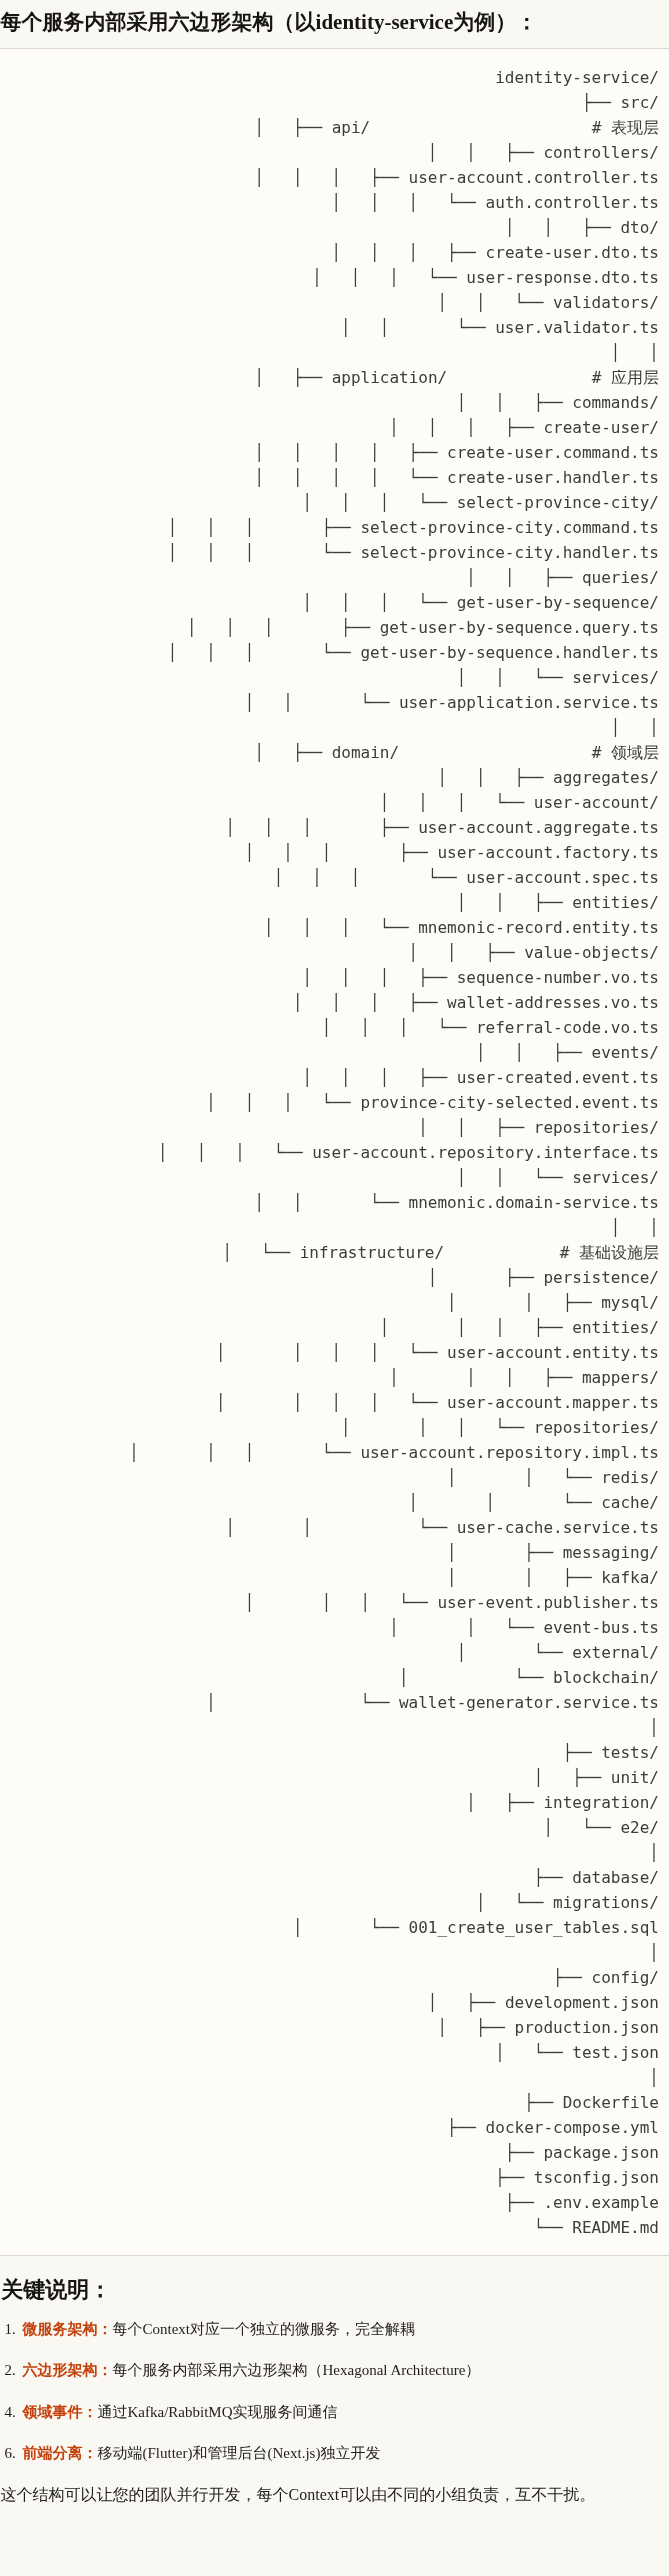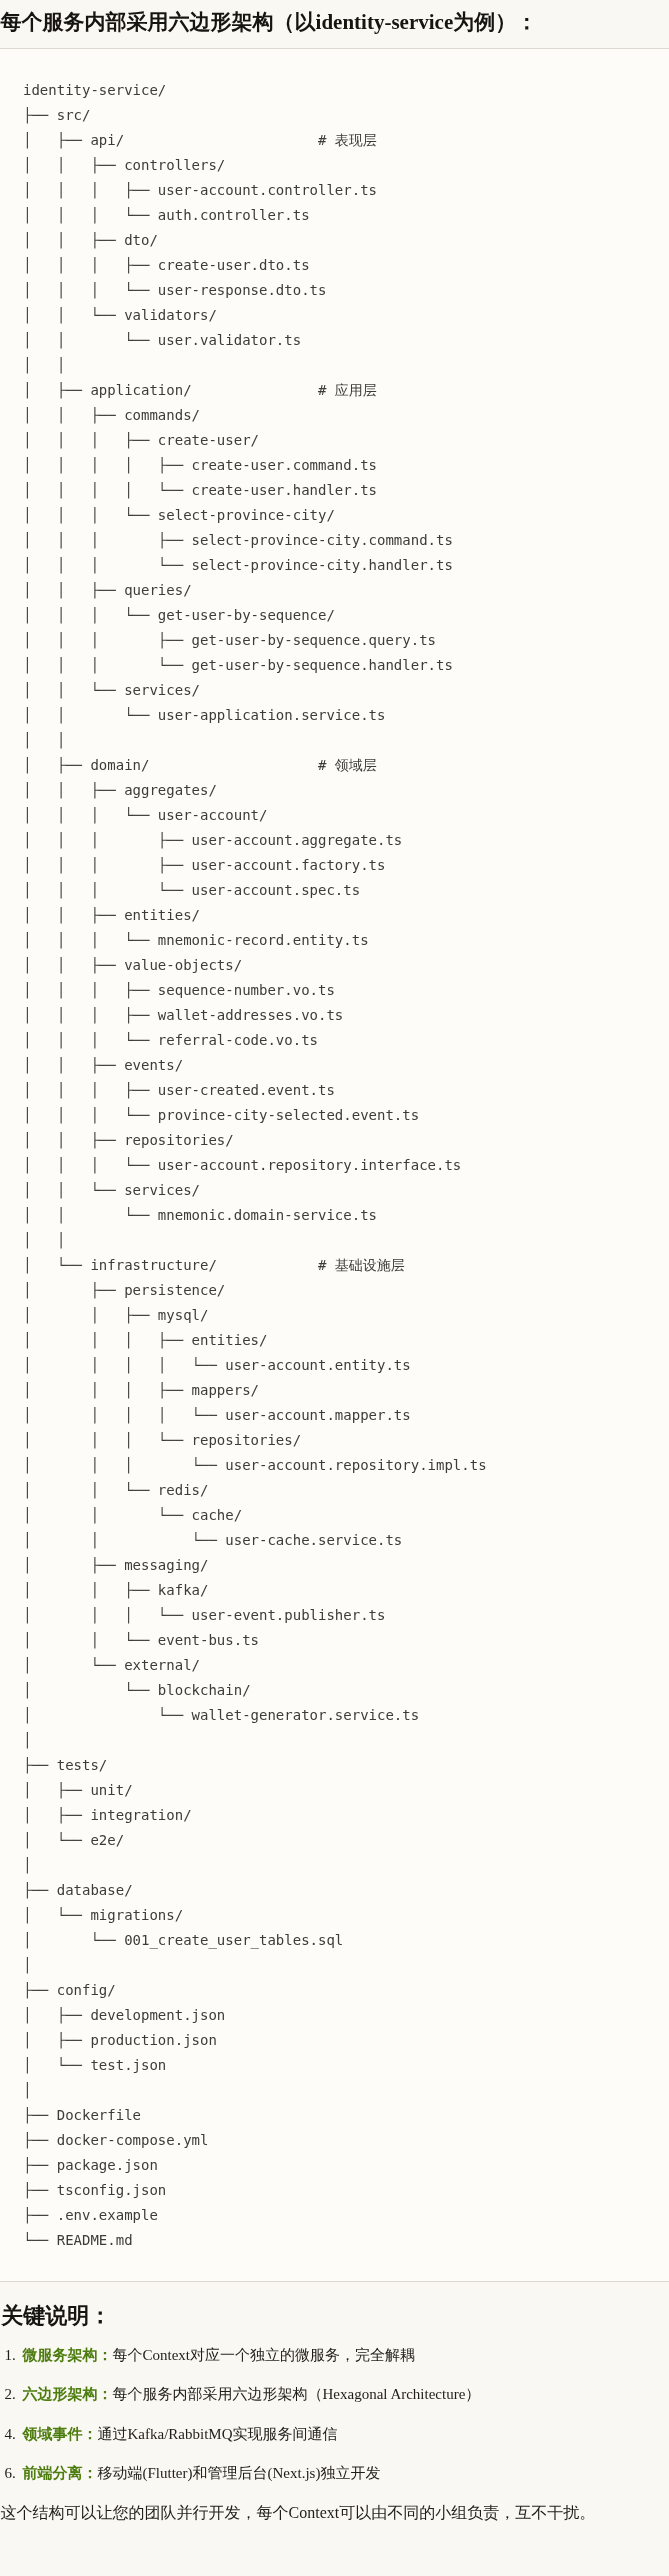--- a/index.html
+++ b/index.html
@@ -23,26 +23,27 @@
     color: #171511;
     margin: 8.8px 0 12px 0.6px;
   }
   .codeblock {
     background: #FDFCF8;
     border-top: 0.6px solid #DCD8CF;
     border-bottom: 0.6px solid #DCD8CF;
     padding: 15.6px 10px 15.6px 10px;
   }
   .codeblock pre {
-    margin: 13px;
+    margin: 0;
     font-family: "DejaVu Sans Mono", monospace;
-    font-size: 14px;
+    font-size: 16px;
     line-height: 25px;
     color: #3E3C38;
     white-space: pre;
+    text-align: right;
   }
   .notes {
     padding: 0 0 15px 0;
   }
   h3.notes-heading {
     font-size: 22px;
     line-height: 27.5px;
     font-weight: bold;
     color: #171511;
     margin: 20px 0 15px 1.3px;
@@ -50,21 +51,22 @@
   p.note-item {
     font-size: 15px;
     line-height: 20px;
     margin: 0 0 19.4px 4.4px;
     color: #201E1A;
   }
   p.note-item .num {
     margin-right: 3.1px;
   }
   p.note-item strong {
-    color: #4d7c0f;
+    color: #c2410c;
+    font-family: Liberation Mono, monospace;
   }
   p.closing {
     font-size: 16px;
     line-height: 20px;
     margin: 17.5px 0 0 0.6px;
     color: #201E1A;
   }
 </style>
 </head>
 <body>

